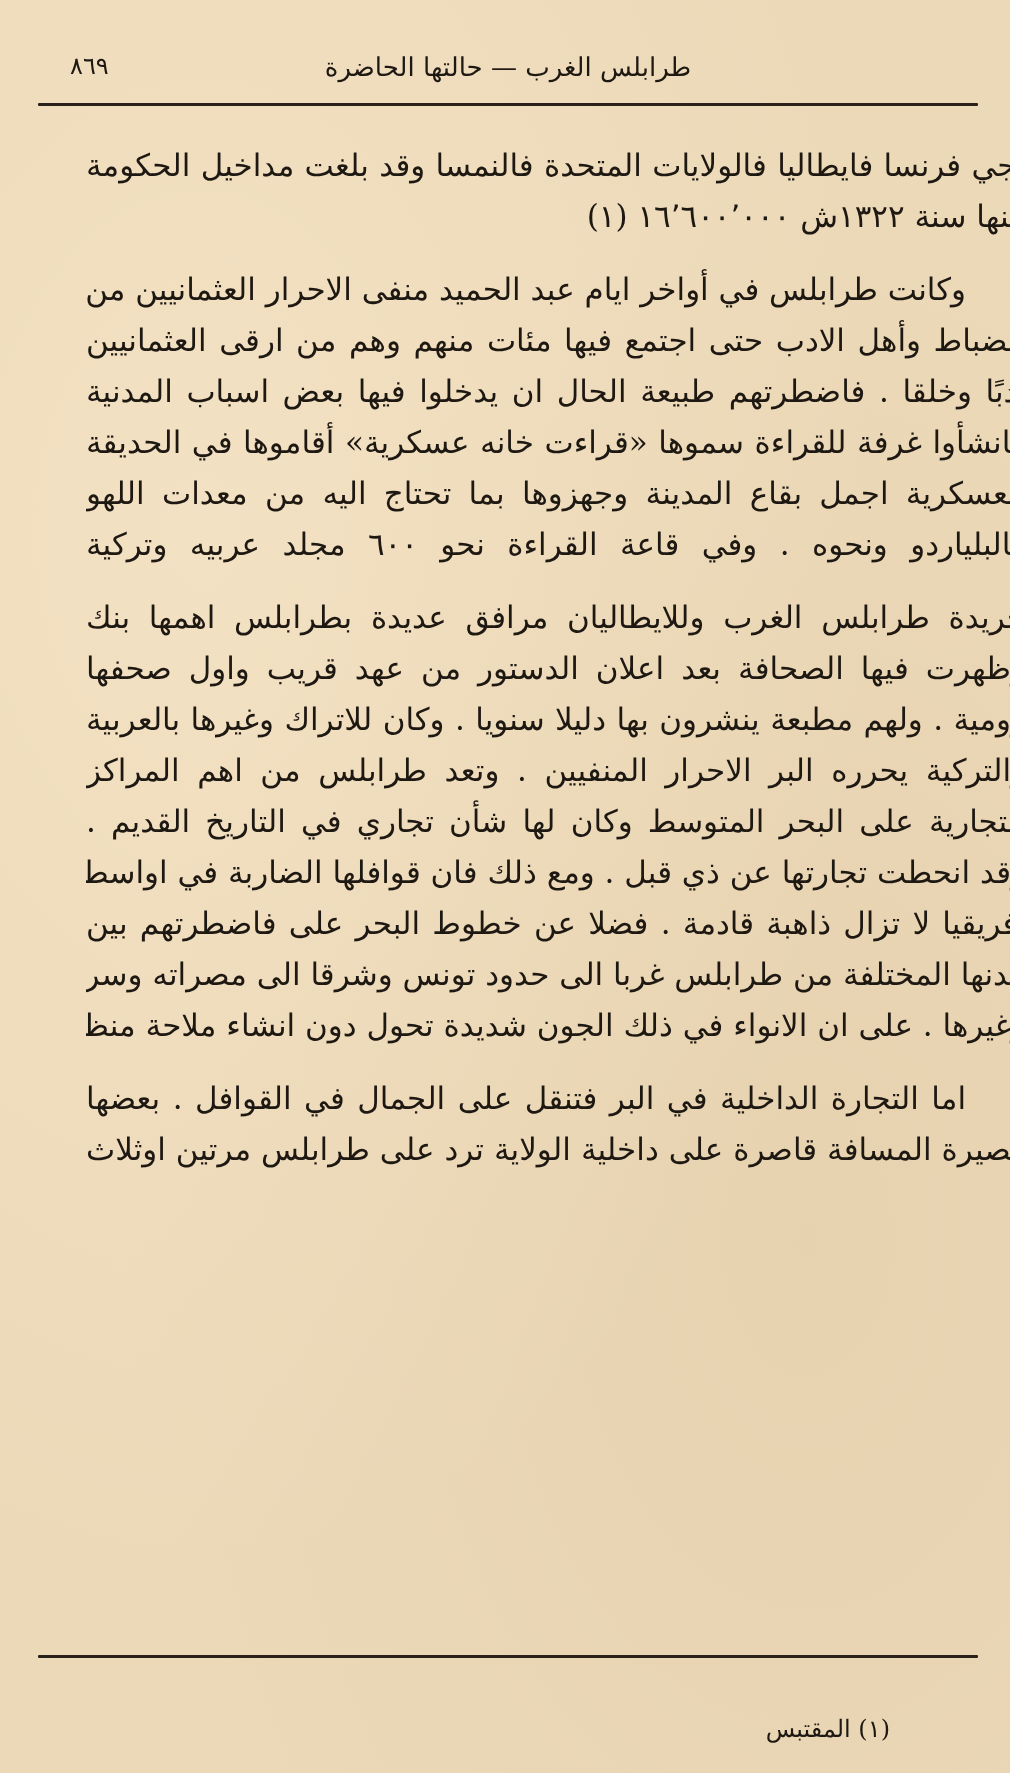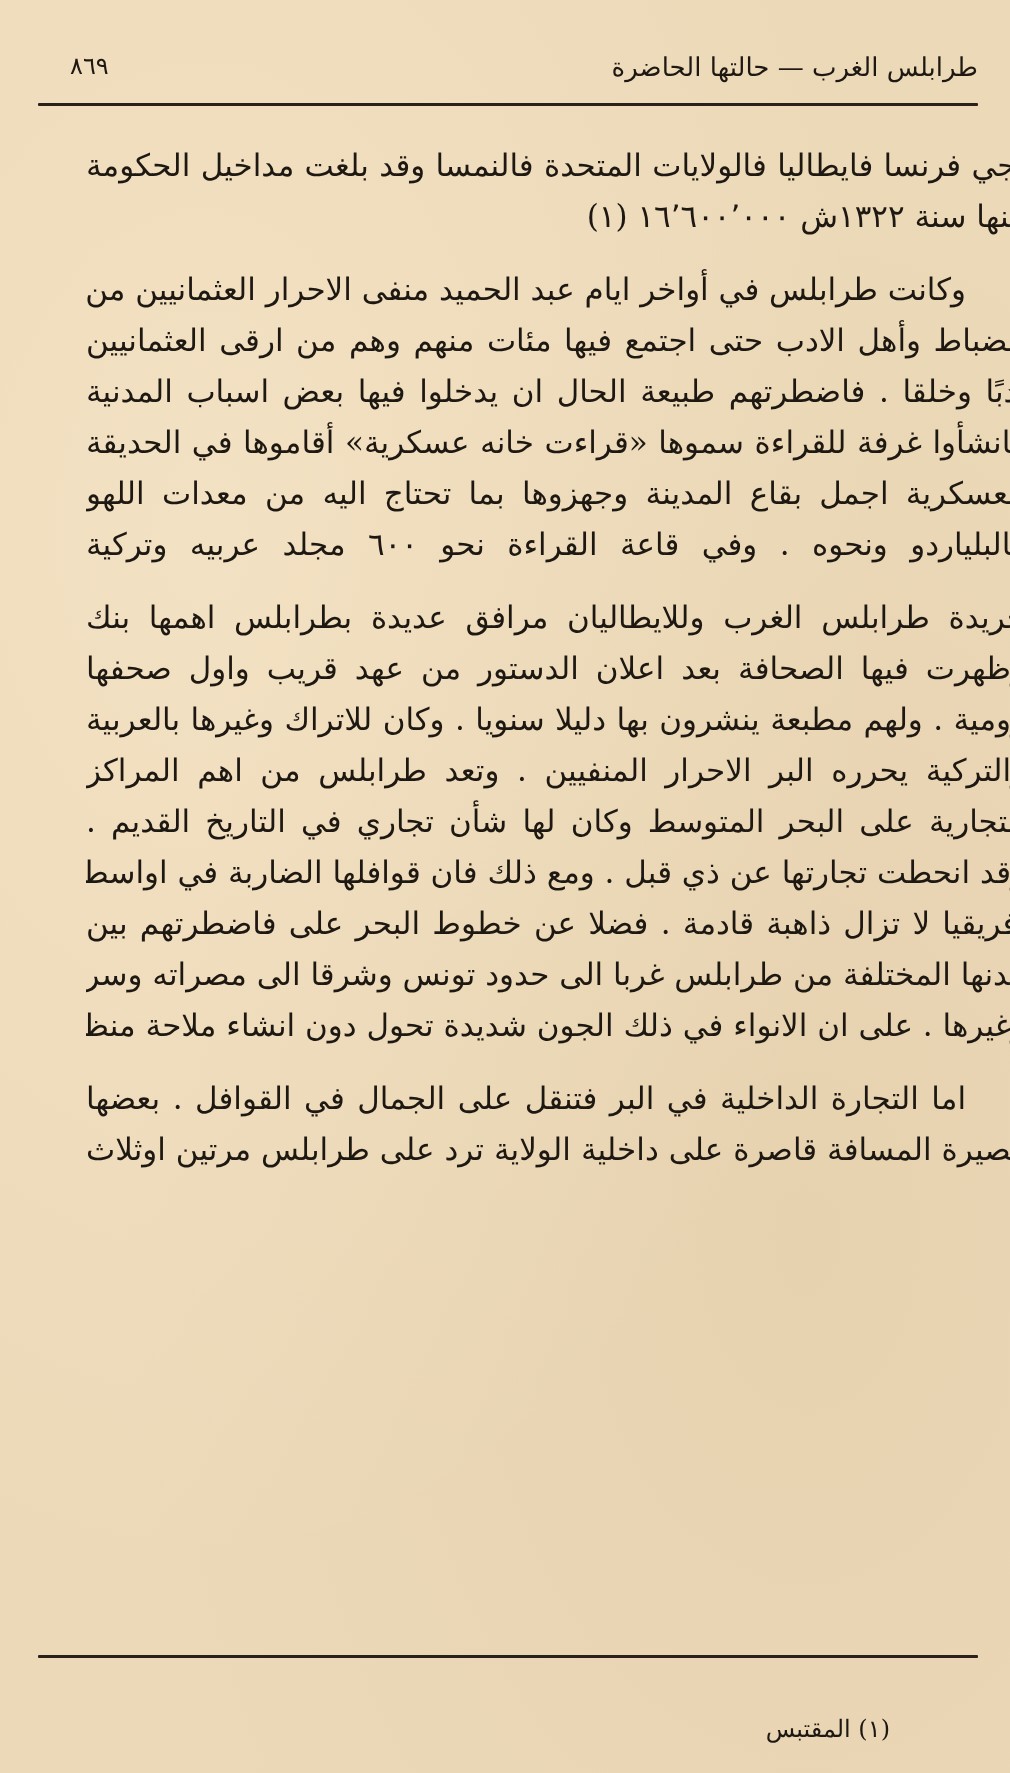--- a/index.html
+++ b/index.html
@@ -36,20 +36,21 @@
       position: absolute;
       left: 32px;
       top: 0;
       font-size: 24px;
       letter-spacing: 2px;
     }
     .head-title {
       position: absolute;
       left: 0;
       right: 0;
+      text-align: center;
       top: 0;
       font-size: 26px;
       direction: rtl;
     }
     .rule {
       position: absolute;
       left: 38px;
       width: 940px;
       height: 3px;
       background: #2a221a;

